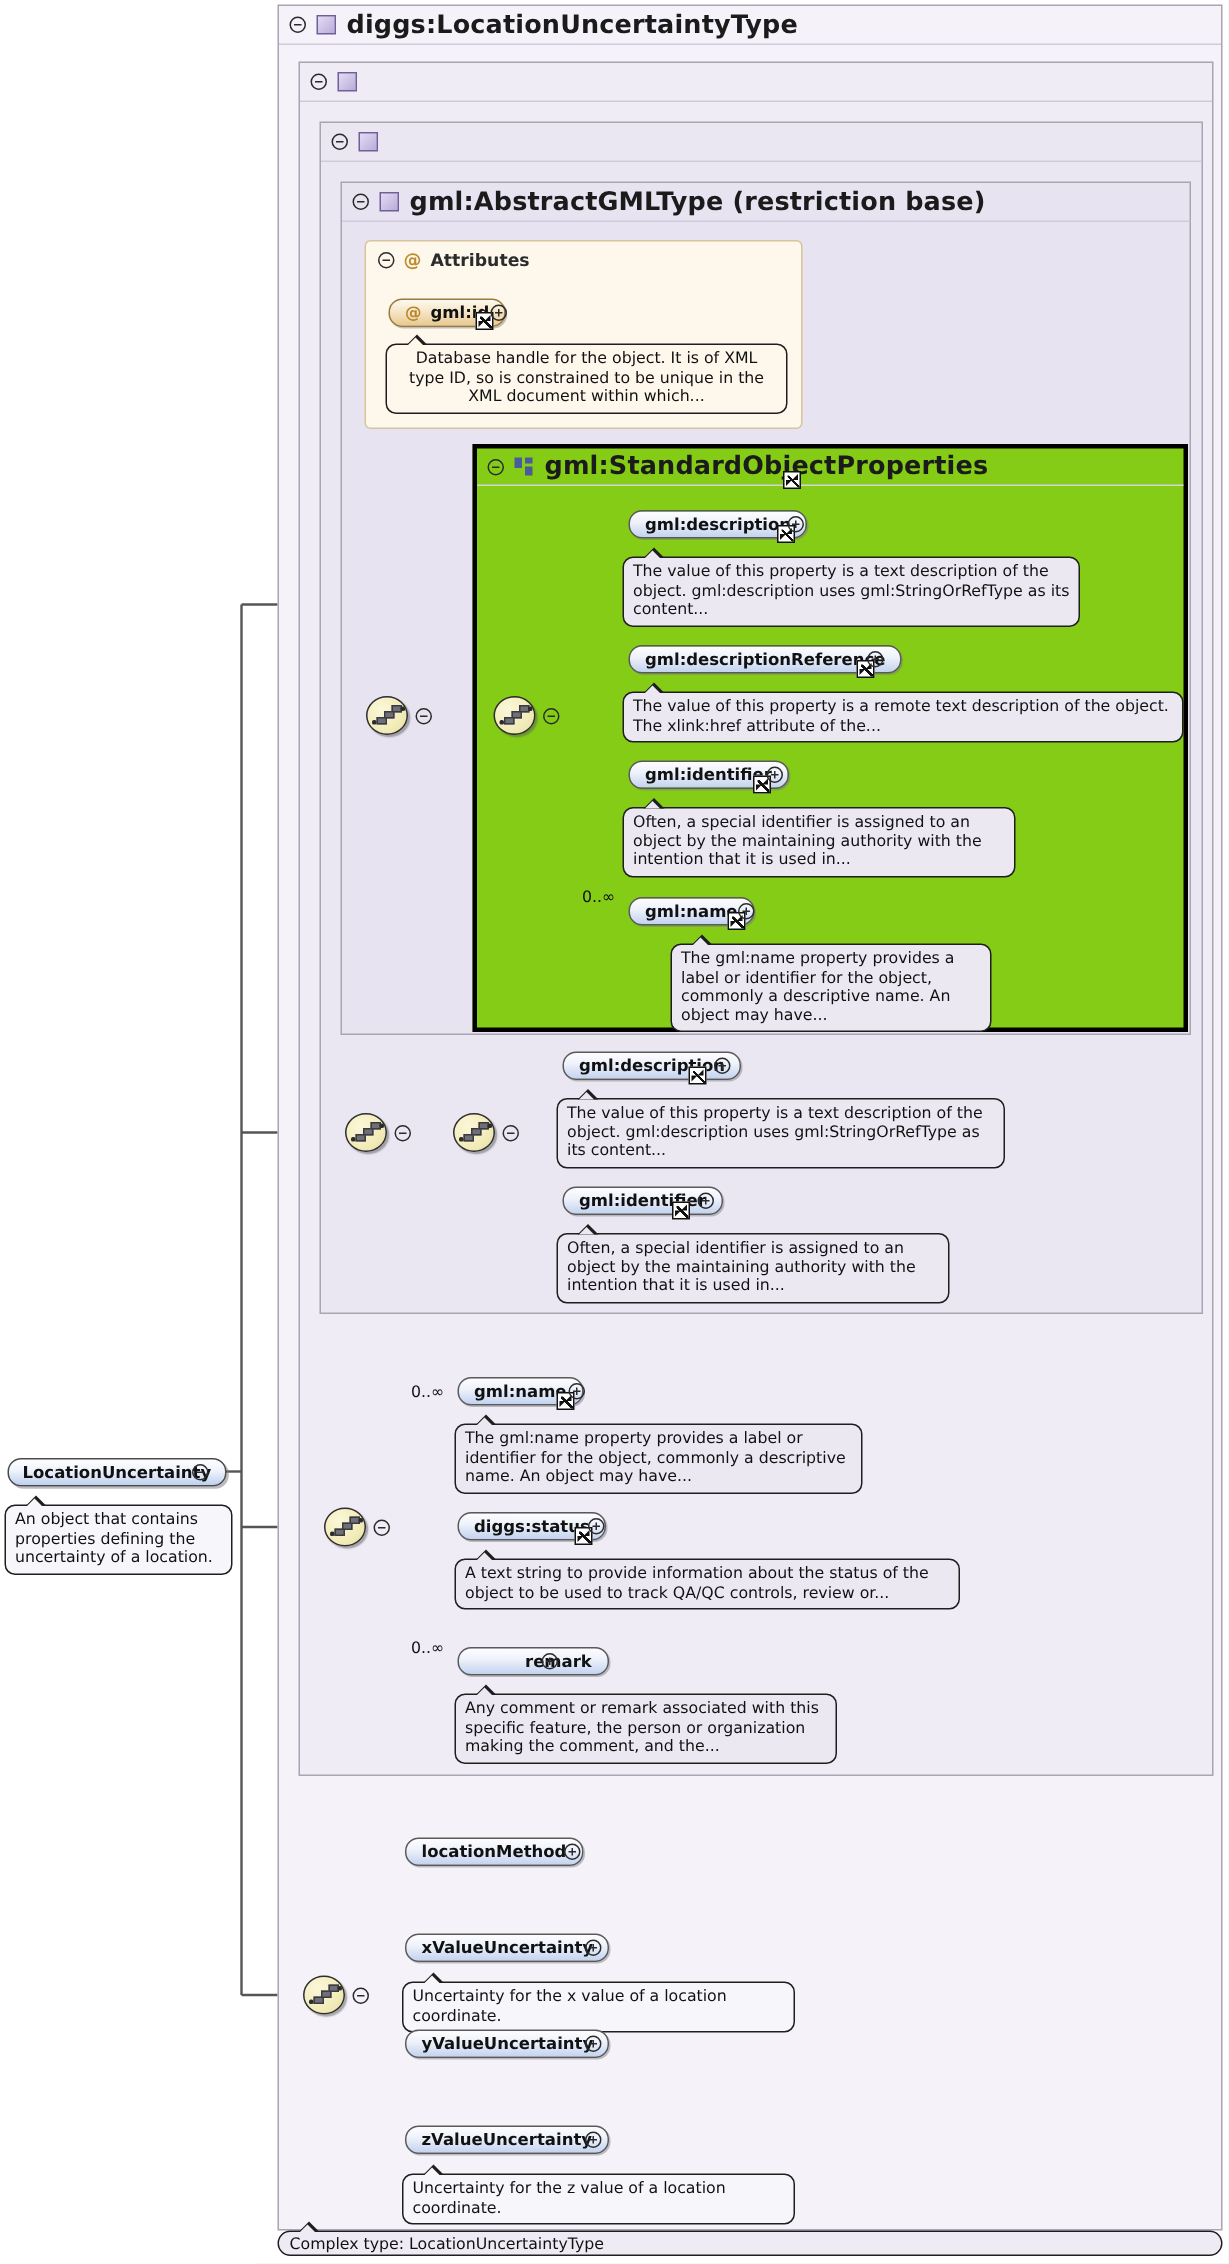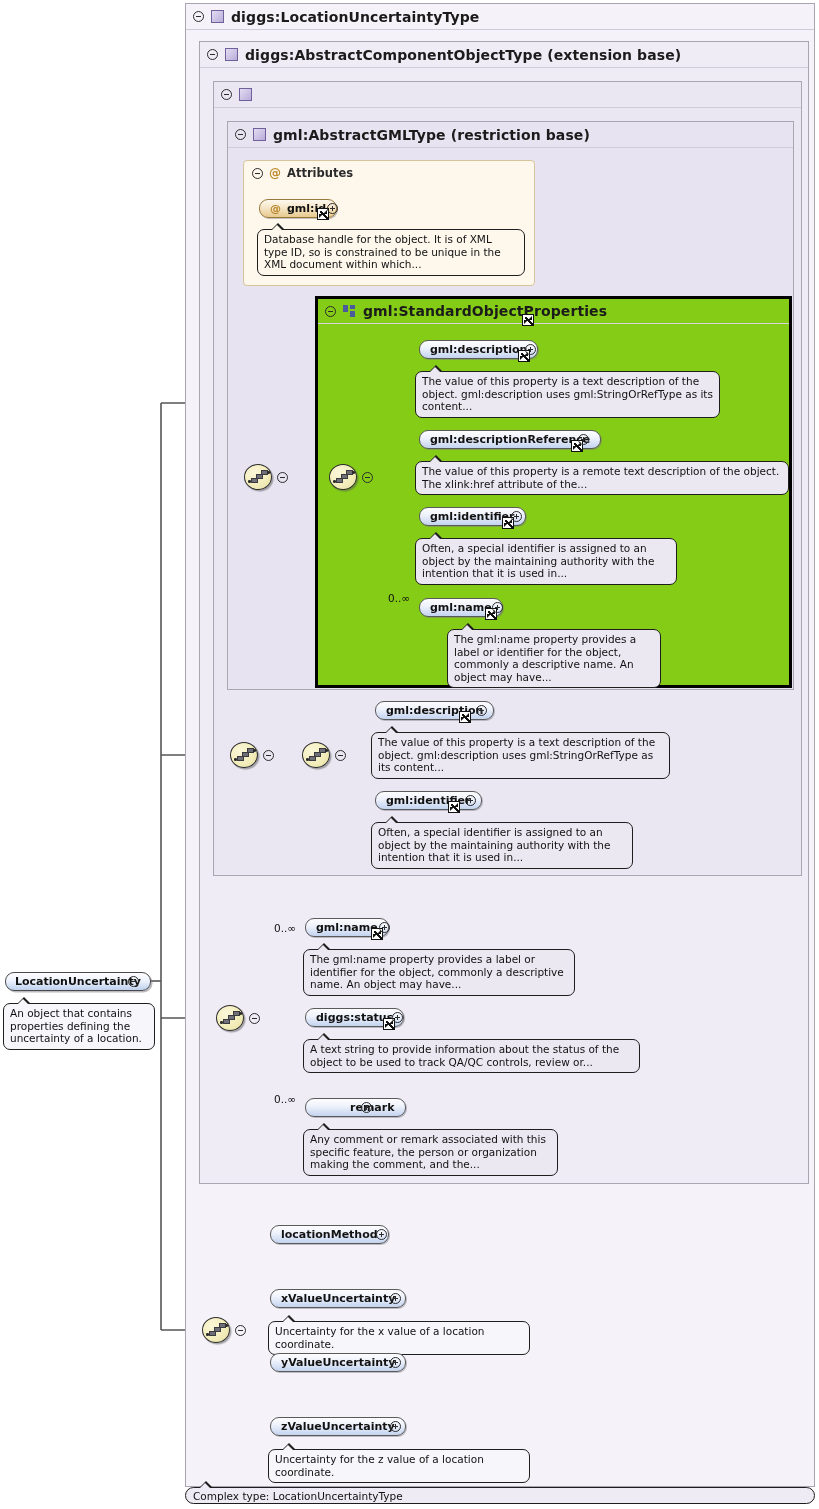--- a/index.html
+++ b/index.html
@@ -25,21 +25,21 @@
   .typebox.lvl2 { background:#efecf6; }
   .typebox.lvl3 { background:#eae7f3; }
   .typebox.lvl4 { background:#e7e3f1; }
 
   .tb-header {
     position:absolute; left:0; top:0; right:0; height:26px;
     display:flex; align-items:center; gap:7px;
     padding-left:7px;
     border-bottom:1px solid #cfcbdb;
   }
-  .tb-title { font-size:14px; font-weight:bold; color:#1b1b1b; white-space:nowrap; letter-spacing:.1px;}
+  .tb-title { font-size:17px; font-weight:bold; color:#1b1b1b; white-space:nowrap; letter-spacing:.1px;}
 
   
   .circ {
     width:11px; height:11px; border-radius:50%;
     border:1.2px solid #2b2b2b; background:transparent;
     position:relative; flex:0 0 auto;
   }
   .circ::before {
     content:""; position:absolute; left:2px; right:2px; top:4px;
     height:1.2px; background:#2b2b2b;
@@ -257,21 +257,20 @@
       <span class="circ"></span>
       <span class="sqglyph"></span>
       <span class="tb-title">diggs:LocationUncertaintyType</span>
     </div>
   </div>
 
   <div class="typebox lvl2" style="left:199px; top:41px; width:610px; height:1143px;">
     <div class="tb-header">
       <span class="circ"></span>
       <span class="sqglyph"></span>
-      <span class="tb-title">diggs:AbstractComponentObjectType (extension base)</span>
     </div>
   </div>
 
   <div class="typebox lvl3" style="left:213px; top:81px; width:589px; height:795px;">
     <div class="tb-header">
       <span class="circ"></span>
       <span class="sqglyph"></span>
     </div>
   </div>
 
@@ -293,21 +292,21 @@
 
   <div class="node attr" style="left:259px; top:199px;">
     <span class="atsym">@</span>
     <span>gml:id</span>
   </div>
   <span class="linkbadge" style="left:317px; top:208px;">
       <i></i>
       <u></u>
     </span>
   <span class="circ plus expander" style="left:327px; top:203px;"></span>
-  <div class="doc cream" style="left:257px; top:229px; width:268px;">Database handle for the object. It is of XML type ID, so is constrained to be unique in the XML document within which...</div>
+  <div class="doc cream" style="left:257px; top:229px; width:268px;text-align:center;">Database handle for the object. It is of XML type ID, so is constrained to be unique in the XML document within which...</div>
 
   <div class="typebox" style="left:315px; top:296px; width:477px; height:392px; background:#84cc16; border:3px solid #000000;">
     <div class="tb-header" style="height:25px; border-bottom:1px solid #d6d3e0;">
       <span class="circ"></span>
       <span class="mgglyph">
           <i class="a"></i>
           <i class="b"></i>
           <i class="c"></i>
         </span>
       <span class="tb-title">gml:StandardObjectProperties</span>

